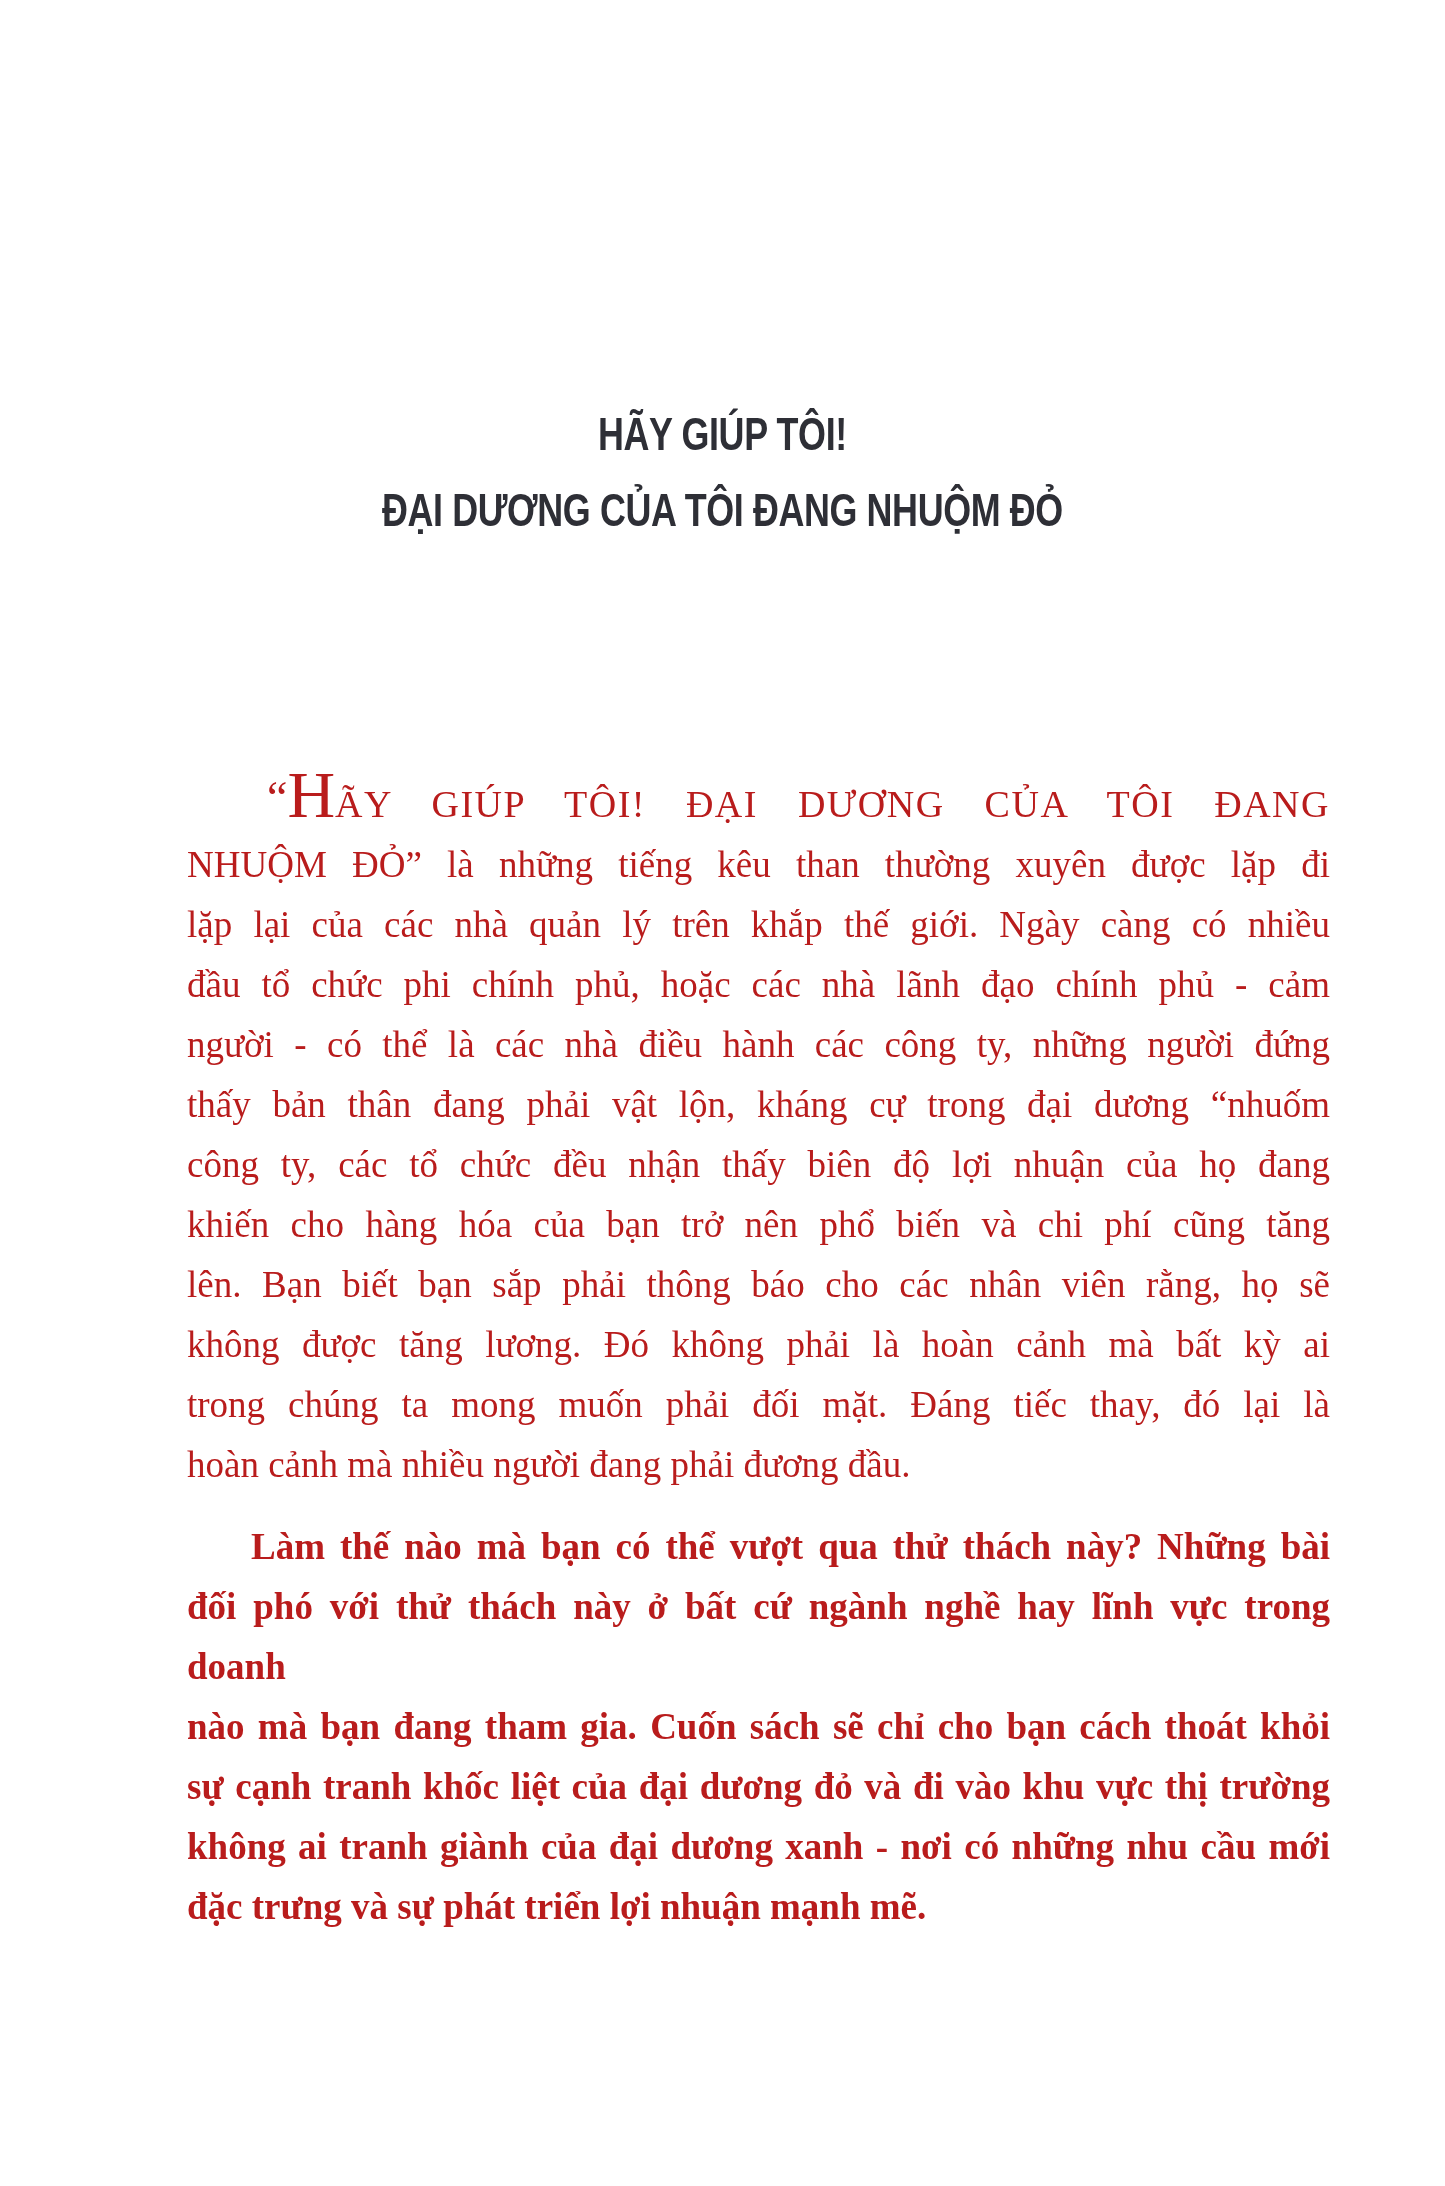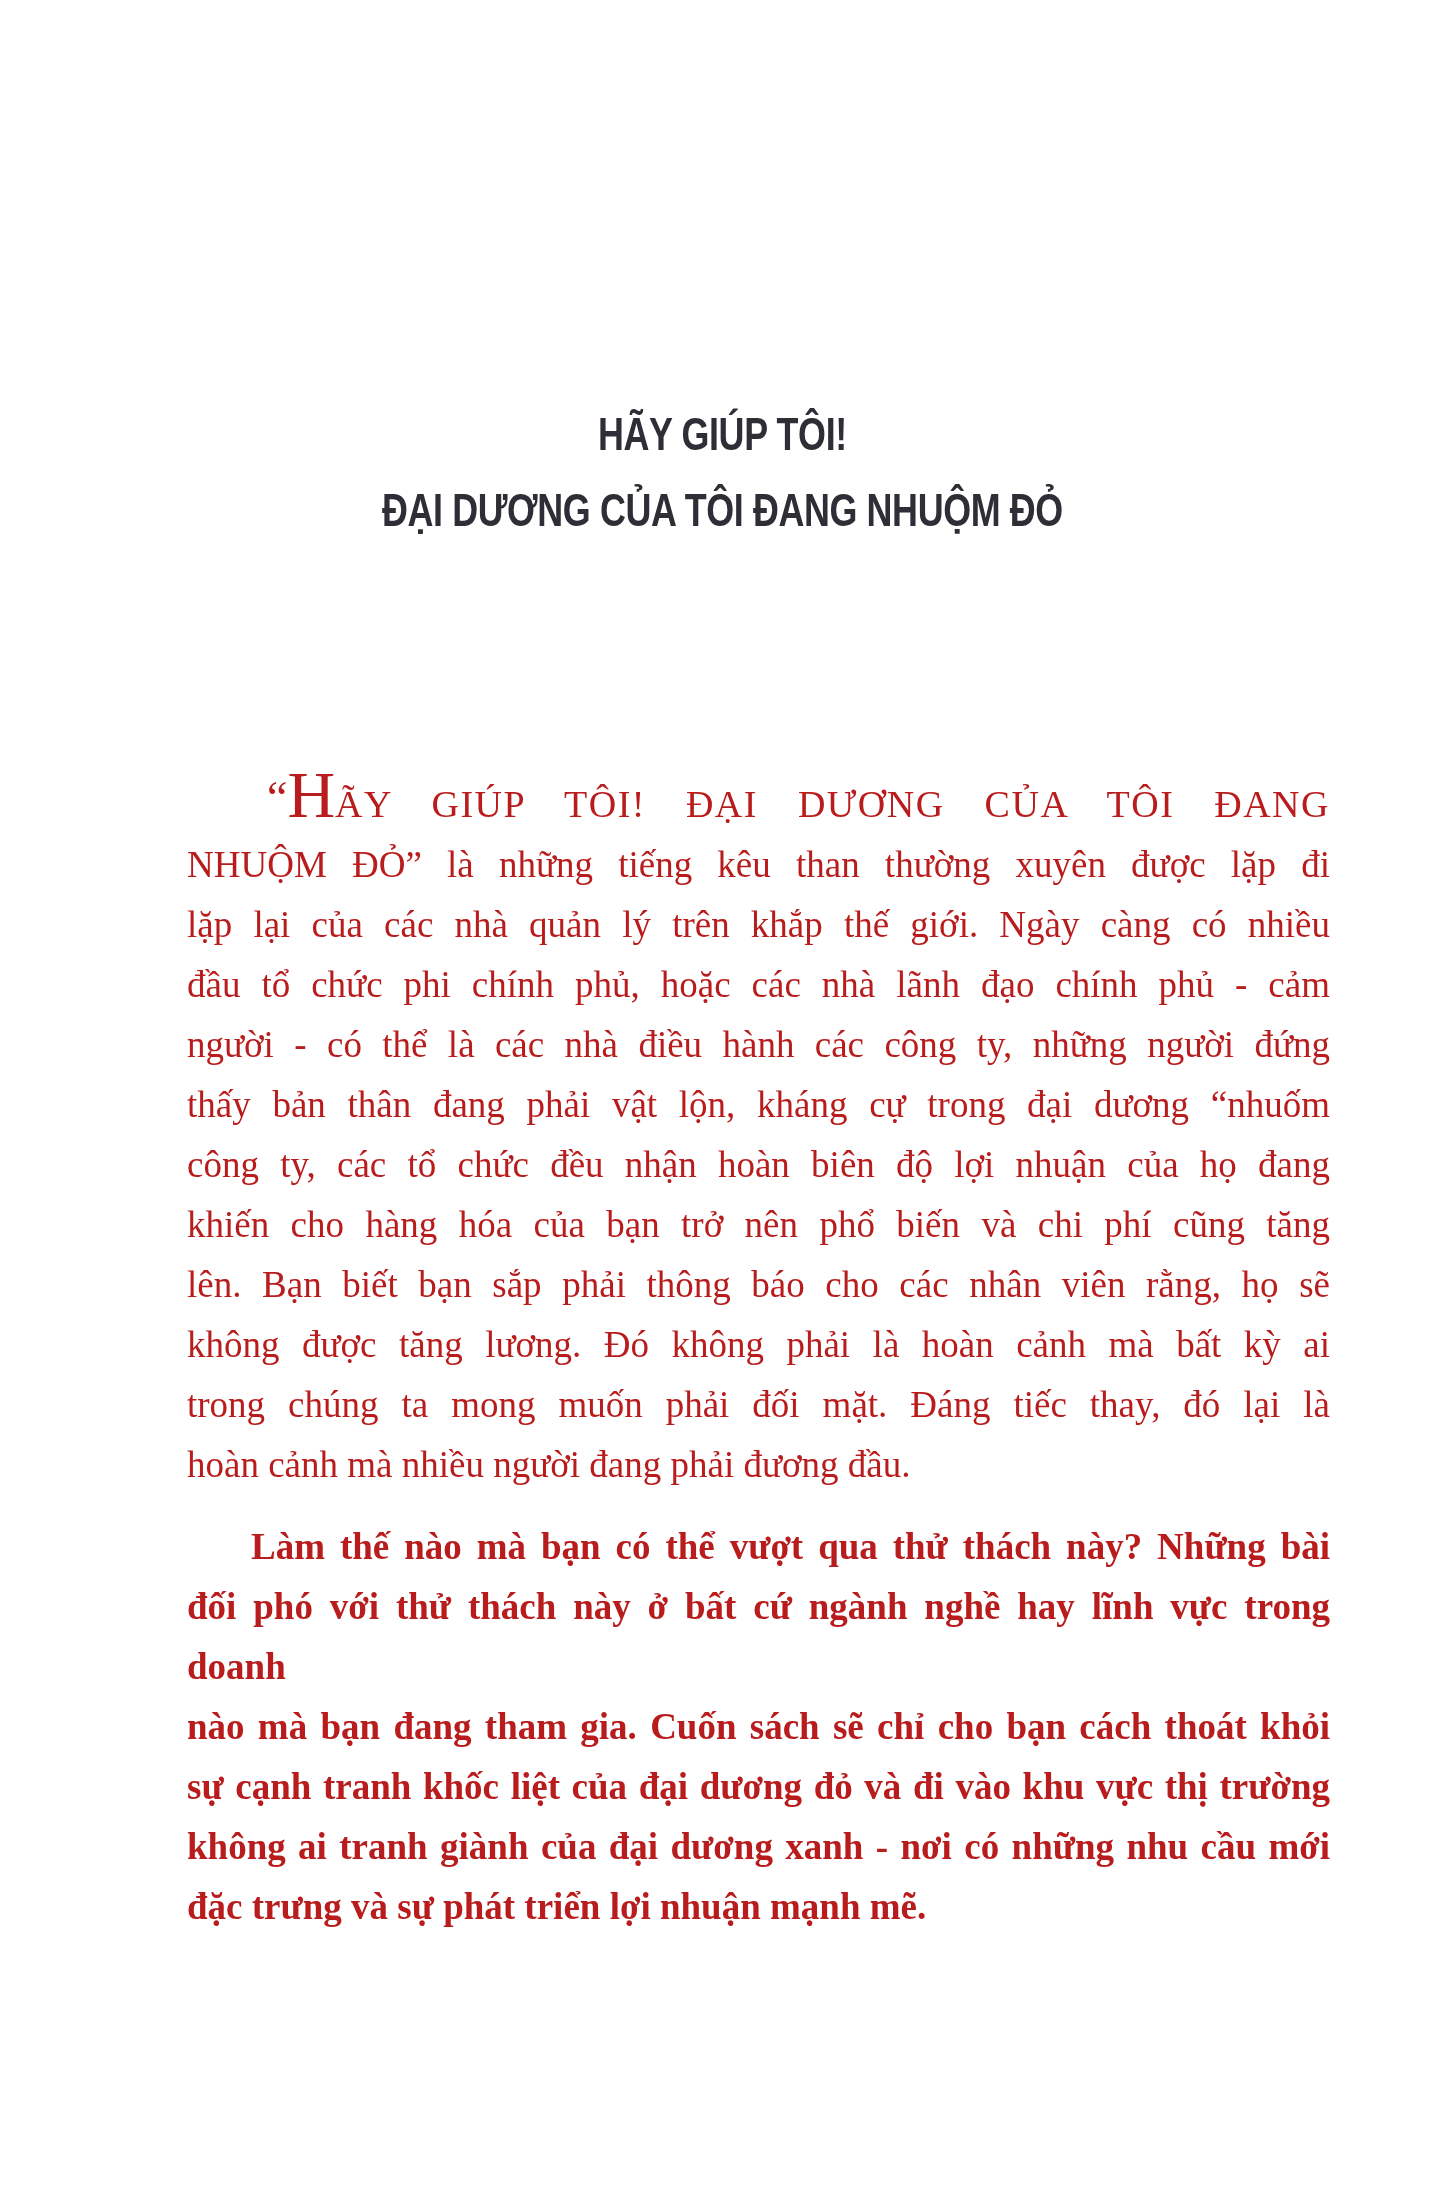--- a/index.html
+++ b/index.html
@@ -89,21 +89,21 @@
 
   <div class="body-text">
 
     <div class="para first">
       <span class="line"><span class="quote-mark">“</span><span class="drop-initial">H</span><span class="lead-in">ÃY GIÚP TÔI! ĐẠI DƯƠNG CỦA TÔI ĐANG</span></span>
       <span class="line">NHUỘM ĐỎ” là những tiếng kêu than thường xuyên được lặp đi</span>
       <span class="line">lặp lại của các nhà quản lý trên khắp thế giới. Ngày càng có nhiều</span>
       <span class="line">đầu tổ chức phi chính phủ, hoặc các nhà lãnh đạo chính phủ - cảm</span>
       <span class="line">người - có thể là các nhà điều hành các công ty, những người đứng</span>
       <span class="line">thấy bản thân đang phải vật lộn, kháng cự trong đại dương “nhuốm</span>
-      <span class="line">công ty, các tổ chức đều nhận hoàn biên độ lợi nhuận của họ đang</span>
+      <span class="line">công ty, các tổ chức đều nhận thấy biên độ lợi nhuận của họ đang</span>
       <span class="line">khiến cho hàng hóa của bạn trở nên phổ biến và chi phí cũng tăng</span>
       <span class="line">lên. Bạn biết bạn sắp phải thông báo cho các nhân viên rằng, họ sẽ</span>
       <span class="line">không được tăng lương. Đó không phải là hoàn cảnh mà bất kỳ ai</span>
       <span class="line">trong chúng ta mong muốn phải đối mặt. Đáng tiếc thay, đó lại là</span>
       <span class="line last">hoàn cảnh mà nhiều người đang phải đương đầu.</span>
     </div>
 
     <div class="para" style="margin-top:22px;font-weight:bold;">
       <span class="line" style="text-indent:64px;">Làm thế nào mà bạn có thể vượt qua thử thách này? Những bài</span>
       <span class="line" style="text-indent:0;">đối phó với thử thách này ở bất cứ ngành nghề hay lĩnh vực trong doanh</span>

